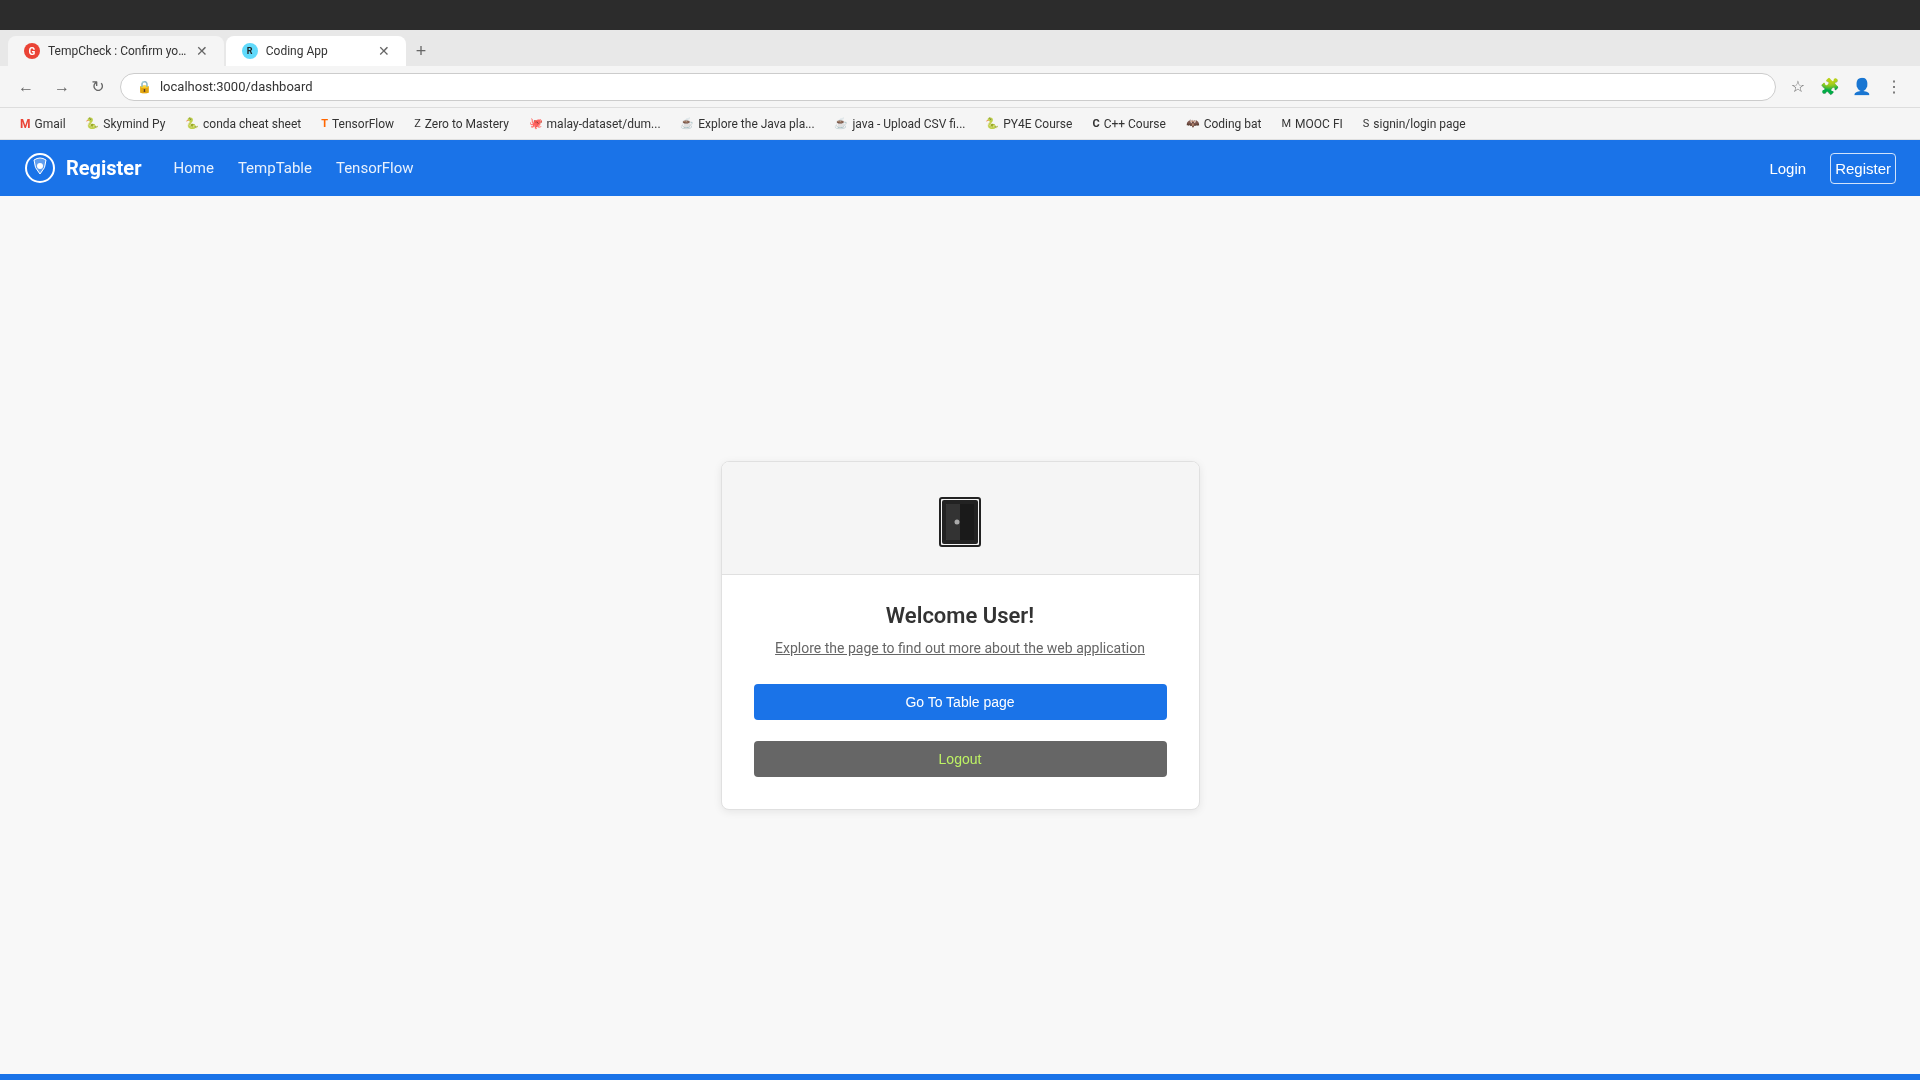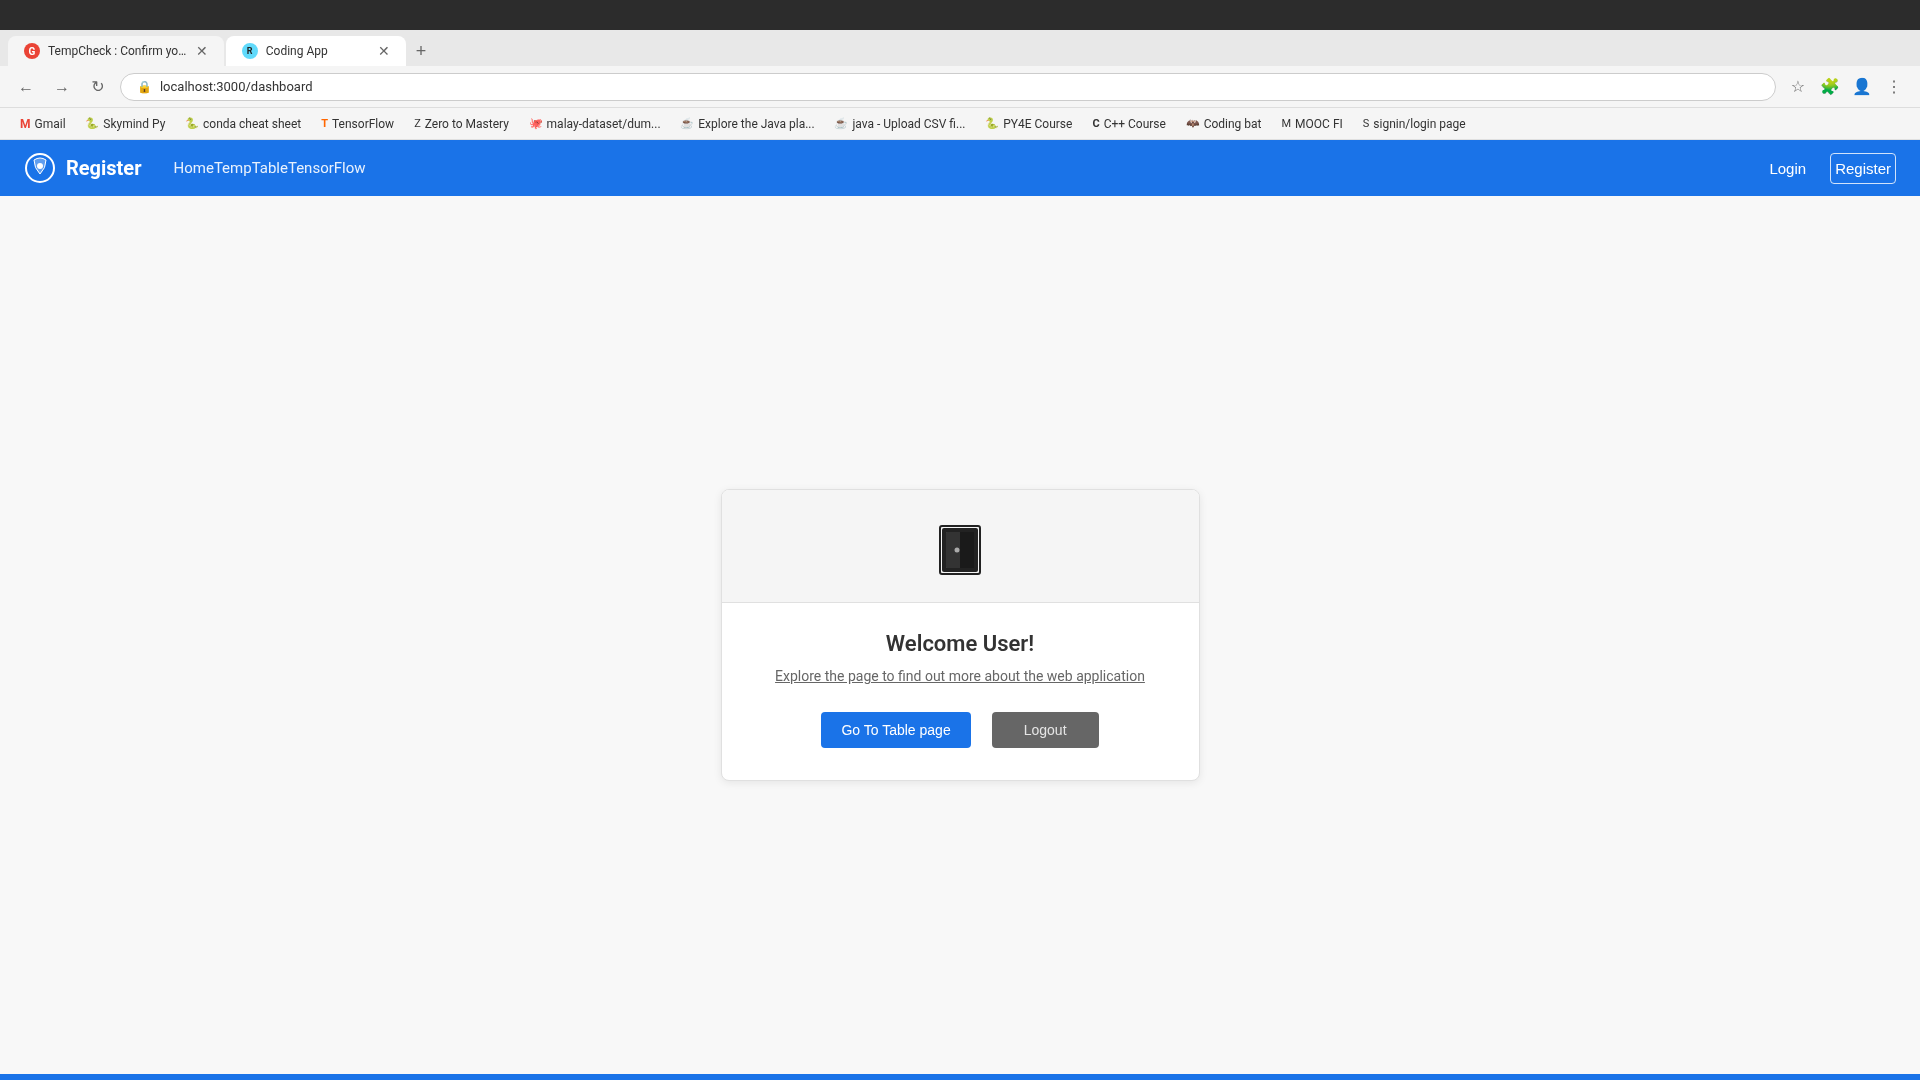--- a/index.html
+++ b/index.html
@@ -25,37 +25,37 @@
     .bookmark-item { display: flex; align-items: center; gap: 4px; padding: 3px 8px; border-radius: 4px; font-size: 12px; color: #333; cursor: pointer; white-space: nowrap; }
     .bookmark-icon { width: 14px; height: 14px; border-radius: 2px; display: inline-flex; align-items: center; justify-content: center; font-size: 10px; }
 
     
     .app-wrapper { background: #fff; min-height: calc(1080px - 30px - 36px - 42px - 32px); }
 
     
     .navbar { background: #1a73e8; color: white; height: 56px; display: flex; align-items: center; padding: 0 24px; gap: 32px; }
     .navbar-brand { display: flex; align-items: center; gap: 10px; font-size: 20px; font-weight: bold; color: white; text-decoration: none; }
     .brand-icon { width: 32px; height: 32px; }
-    .nav-links { display: flex; align-items: center; flex: 1; }
+    .nav-links { display: flex; gap: 24px; align-items: center; flex: 1; }
     .nav-link { color: rgba(255,255,255,0.9); text-decoration: none; font-size: 15px; padding: 4px 0; }
     .nav-actions { display: flex; gap: 8px; align-items: center; margin-left: auto; }
     .btn-login { background: none; border: none; color: white; font-size: 15px; cursor: pointer; padding: 6px 16px; }
     .btn-register { background: none; border: 1px solid rgba(255,255,255,0.8); color: white; font-size: 15px; cursor: pointer; padding: 6px 4px; border-radius: 4px; }
 
     
     .main-content { display: flex; align-items: center; justify-content: center; min-height: calc(1080px - 30px - 36px - 42px - 32px - 56px - 6px); background: #f8f8f8; }
 
     .card { background: white; border-radius: 8px; border: 1px solid #e0e0e0; padding: 0; width: 479px; overflow: hidden; box-shadow: 0 2px 8px rgba(0,0,0,0.08); }
     .card-top { background: #f5f5f5; padding: 32px 24px 24px; display: flex; align-items: center; justify-content: center; border-bottom: 1px solid #e0e0e0; }
     .card-body { padding: 28px 32px 32px; text-align: center; }
     .welcome-title { font-size: 22px; font-weight: 600; color: #333; margin-bottom: 12px; }
     .welcome-desc { font-size: 14px; color: #666; margin-bottom: 28px; text-decoration: underline; }
-    .card-actions { display: flex; gap: 21px; justify-content: center; }
+    .card-actions { display: flex; gap: 21px; justify-content: center; flex-direction: column; }
     .btn-primary { background: #1a73e8; color: white; border: none; padding: 10px 20px; border-radius: 4px; font-size: 14px; cursor: pointer; }
-    .btn-secondary { background: #666; color: #e5e5e5; border: none; padding: 10px 32px; border-radius: 4px; font-size: 14px; cursor: pointer; }
+    .btn-secondary { background: #666; color: #bef264; border: none; padding: 10px 32px; border-radius: 4px; font-size: 14px; cursor: pointer; }
 
     
     .bottom-bar { position: fixed; bottom: 0; left: 0; right: 0; height: 6px; background: #1a73e8; }
   </style>
 </head>
 <body>
 
 <div class="browser-chrome"></div>
 
 <div class="browser-tab-bar">

